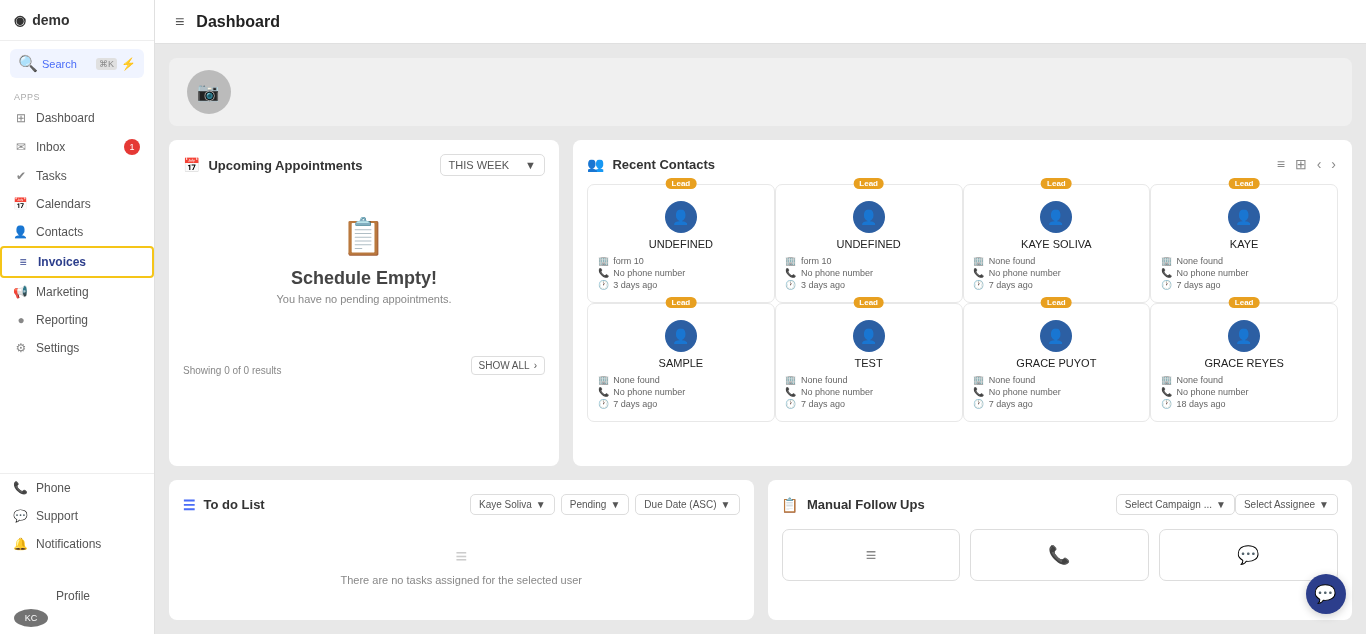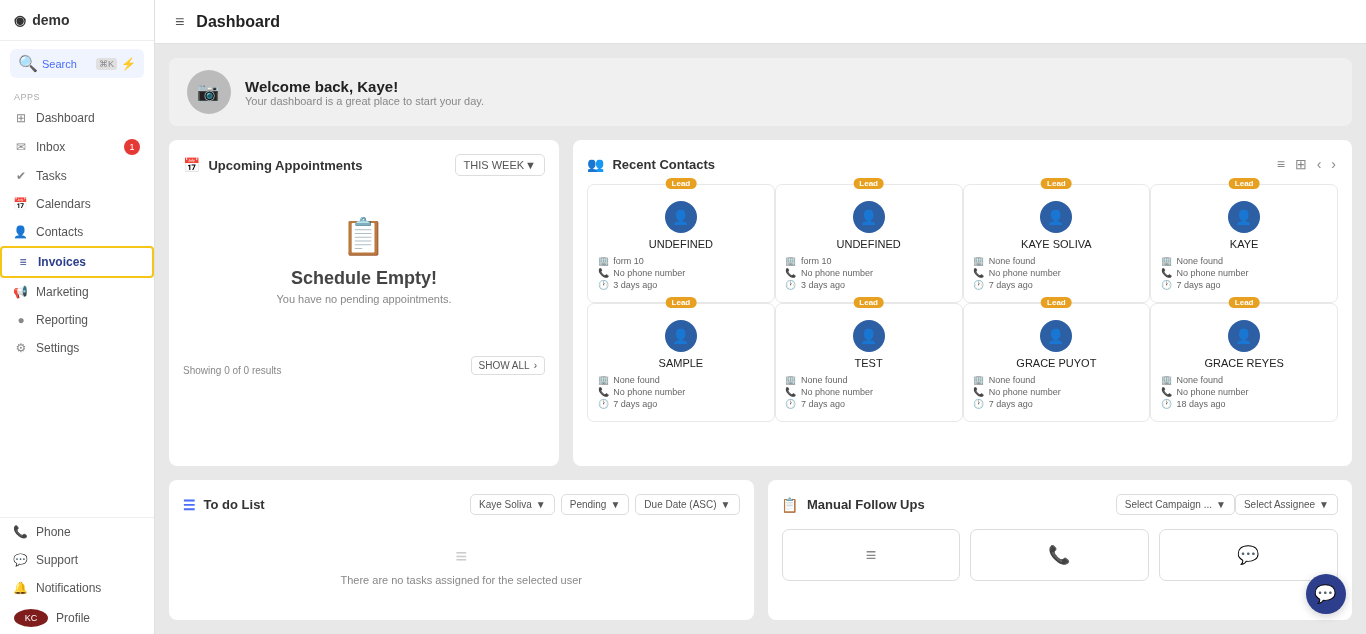--- a/index.html
+++ b/index.html
@@ -199,21 +199,21 @@
     }
     .card-title-icon {
       color: #4a6cf7;
       font-size: 14px;
     }
 
     
     .week-dropdown {
       display: flex;
       align-items: flex-end;
-      gap: 1px;
+      gap: 16px;
       border: 1px solid #ddd;
       border-radius: 5px;
       padding: 4px 8px;
       font-size: 11px;
       cursor: pointer;
       color: #555;
       margin-left: 10px;
     }
 
     
@@ -474,42 +474,38 @@
     </div>
     <div class="sidebar-item">
       <span class="sidebar-icon">💬</span>
       <span>Support</span>
     </div>
     <div class="sidebar-item">
       <span class="sidebar-icon">🔔</span>
       <span>Notifications</span>
     </div>
     <div class="sidebar-item">
-      <span class="sidebar-icon" style="background:#7f1d1d;color:#fff;border-radius:50%;width:34px;height:18px;font-size:9px;display:flex;align-items:center;justify-content:center;">KC</span>
+      <span class="sidebar-icon" style="background:#737373;color:#fff;border-radius:50%;width:34px;height:18px;font-size:9px;display:flex;align-items:center;justify-content:center;margin-top:44px;">KC</span>
       <span>Profile</span>
     </div>
   </div>
 </div>
 
 <div class="main">
 
   <div class="topbar">
     <span class="topbar-menu">≡</span>
     <span class="topbar-title">Dashboard</span>
   </div>
 
   <div class="content">
 
     <div class="welcome-banner">
       <div class="welcome-avatar">
         <span>📷</span>
-      </div>
-      <div class="welcome-text">
-        <h2>Welcome back, Kaye!</h2>
-        <p>Your dashboard is a great place to start your day.</p>
       </div>
     </div>
 
     <div class="row">
 
       <div class="card" style="max-width: 390px; min-width: 320px; position:relative;">
         <div class="card-header">
           <div class="card-title">
             <span class="card-title-icon">📅</span>
             <span>Upcoming Appointments</span>

